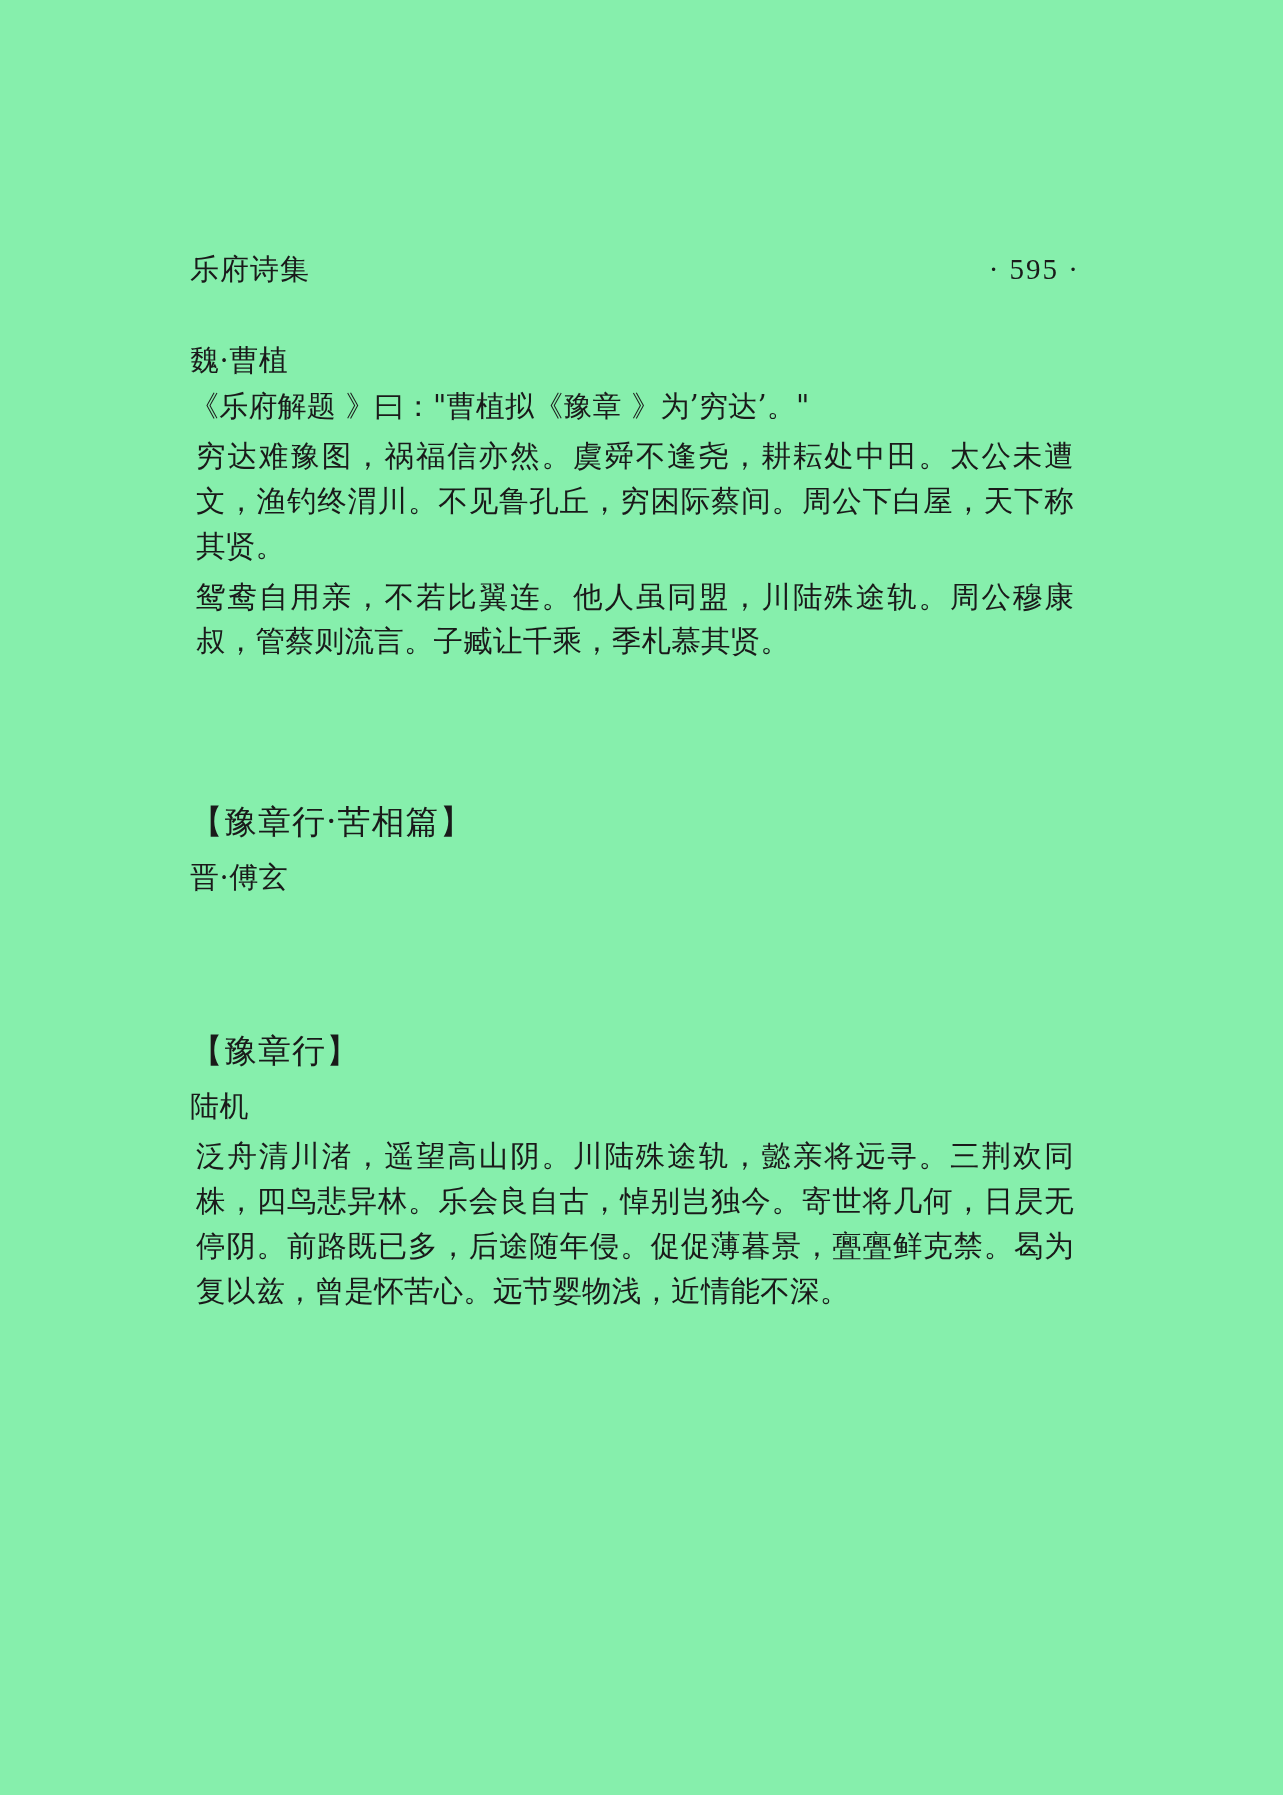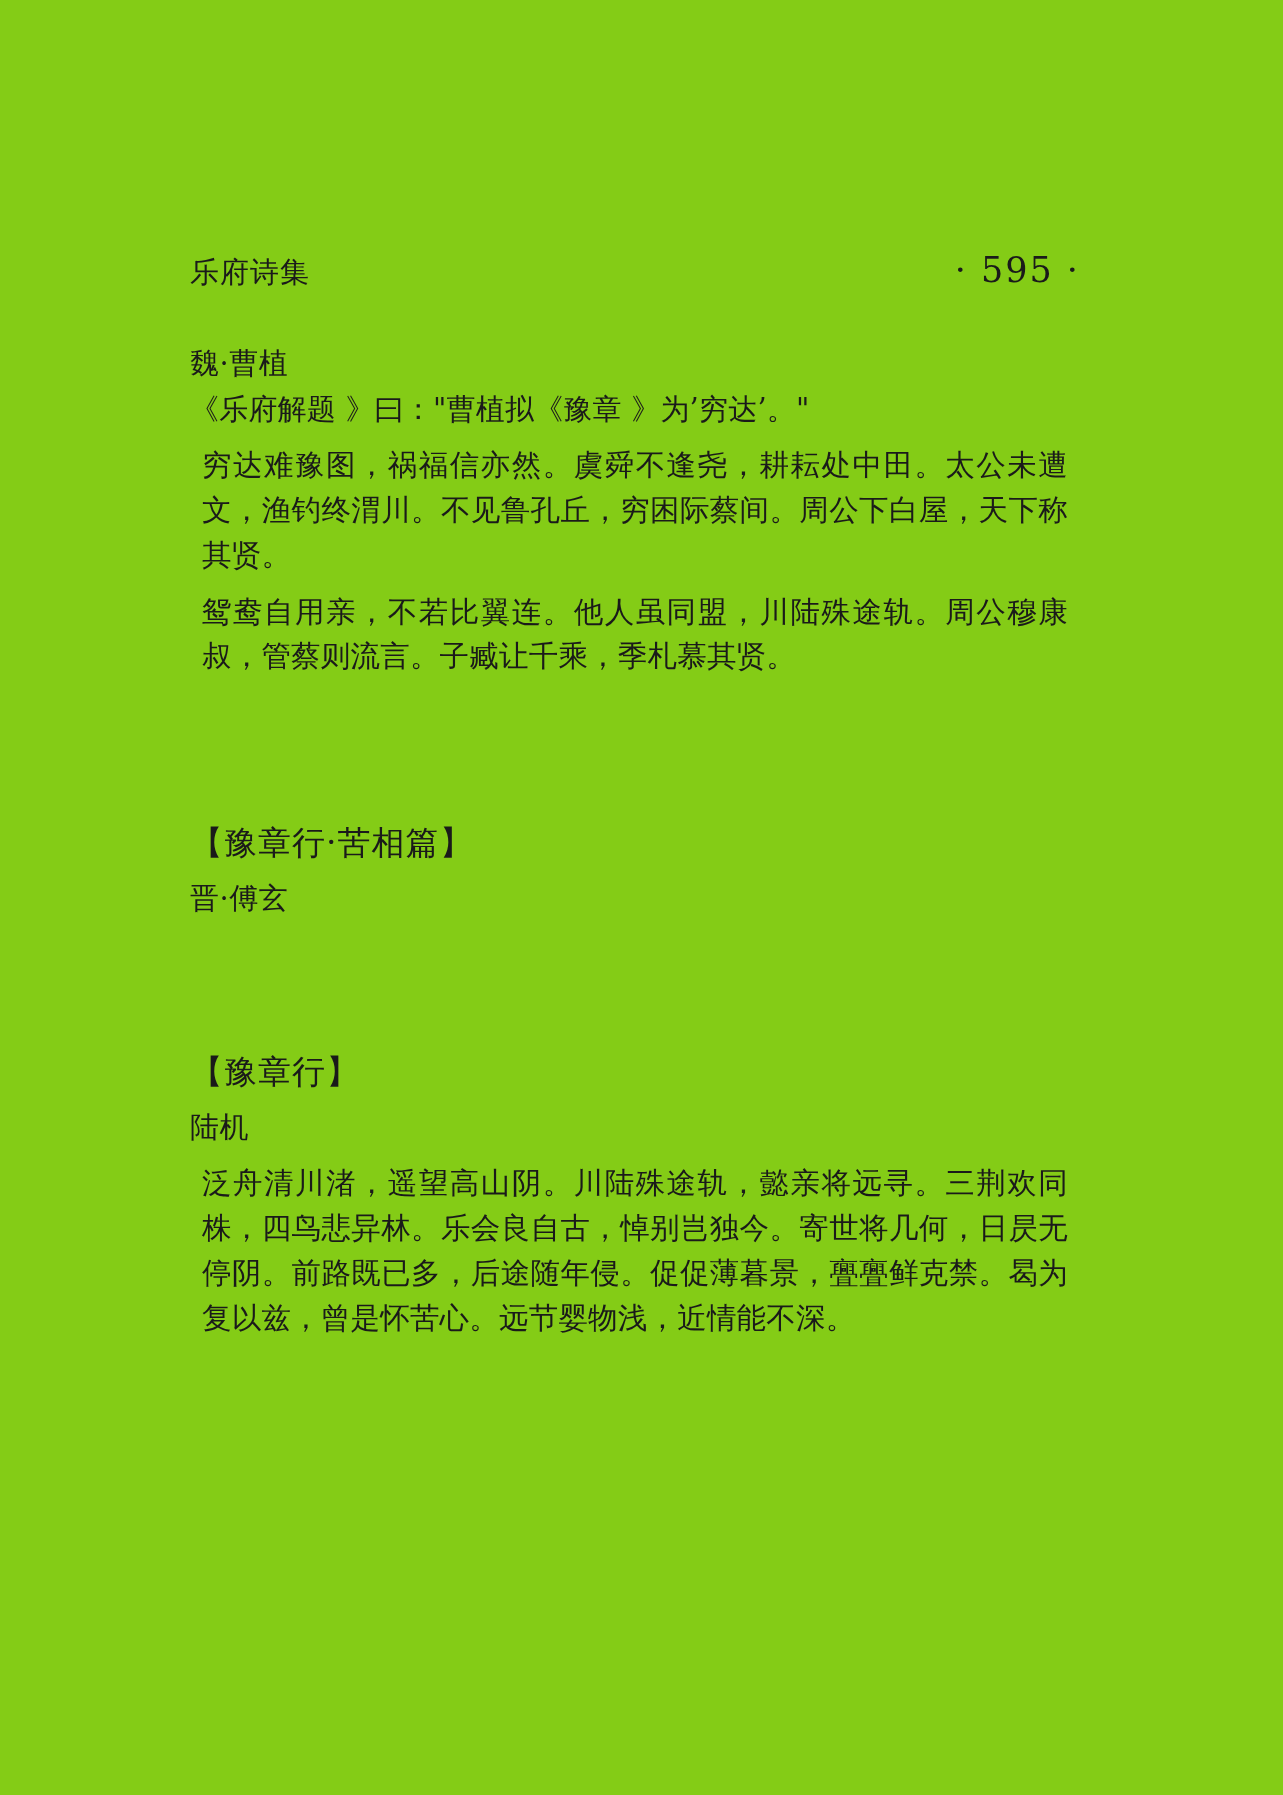--- a/index.html
+++ b/index.html
@@ -14,21 +14,21 @@
     color: #1a1a1a;
     position: relative;
     overflow: hidden;
   }
   .page {
     position: absolute;
     left: 0;
     top: 0;
     width: 1283px;
     height: 1795px;
-    background: #84cc16;
+    background: #86efac;
   }
   .content {
     position: absolute;
     left: 190px;
     top: 250px;
     width: 890px;
   }
   
   .running-head {
     display: flex;
@@ -36,43 +36,44 @@
     align-items: baseline;
     font-size: 29px;
     letter-spacing: 1px;
     margin-bottom: 48px;
   }
   .running-head .book-title {
     font-family: "DejaVu Serif", "Liberation Serif", serif;
     font-size: 29px;
   }
   .running-head .page-number {
-    font-size: 35px;
+    font-size: 29px;
     letter-spacing: 2px;
+    font-family: Liberation Serif, serif;
   }
   
   .section {
     margin-bottom: 0;
   }
   .attribution {
     font-size: 29px;
     line-height: 1.52;
     margin: 0 0 2px 0;
     letter-spacing: 0.5px;
   }
   .note-line {
     font-size: 29px;
     line-height: 1.52;
     margin: 0 0 2px 0;
     letter-spacing: 0.2px;
   }
   .poem-para {
     font-size: 29.5px;
     line-height: 1.52;
-    margin: 12px;
+    margin: 6px;
     text-align: justify;
     text-justify: inter-character;
     letter-spacing: 0.2px;
   }
   .poem-para + .poem-para {
     margin-top: 2px;
   }
   .title-center {
     text-align: left;
     font-size: 33px;

